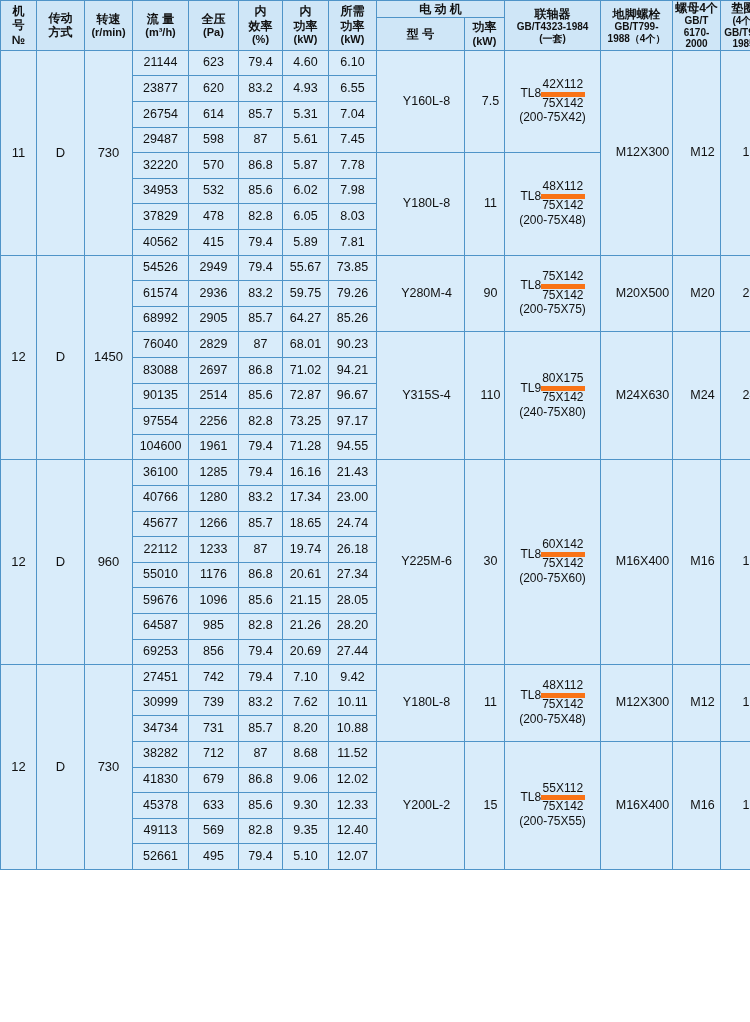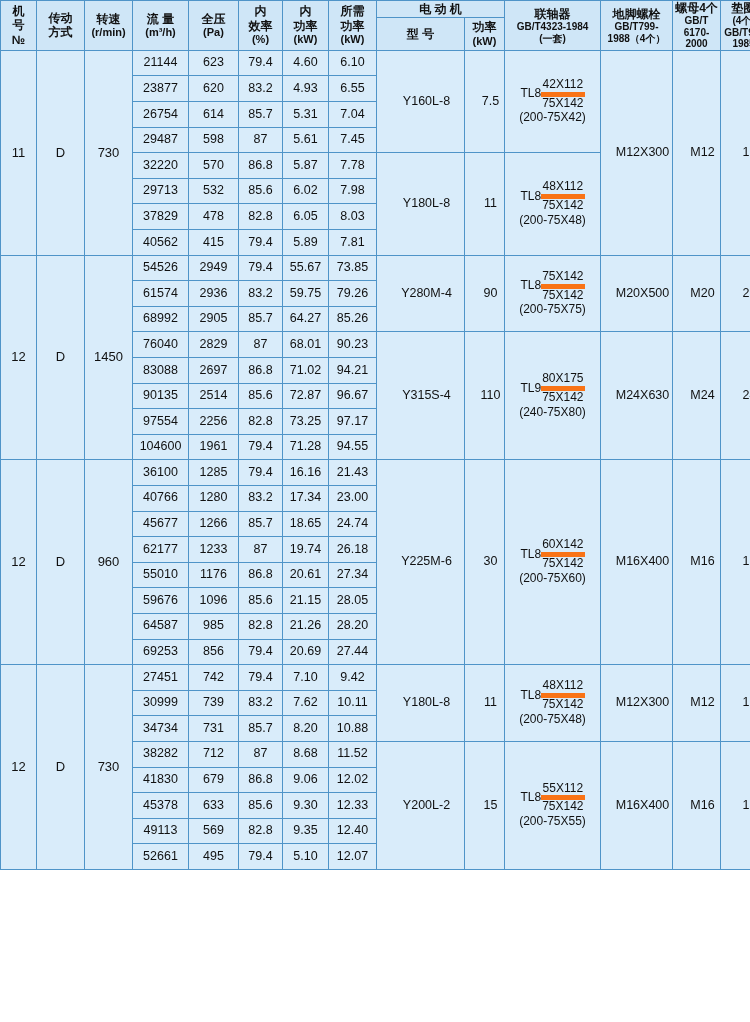--- a/index.html
+++ b/index.html
@@ -244,21 +244,21 @@
           <td class="num">32220</td>
           <td class="num">570</td>
           <td class="num">86.8</td>
           <td class="num">5.87</td>
           <td class="num">7.78</td>
           <td class="motor" rowspan="4">Y180L-8</td>
           <td class="motor" rowspan="4">11</td>
           <td class="coupling" rowspan="4"><span class="coupling-line1"><span class="prefix">TL8</span><span class="frac"><span class="top">48X112</span><span class="bot">75X142</span></span></span><span class="coupling-line2">(200-75X48)</span></td>
         </tr>
         <tr>
-          <td class="num">29713</td>
+          <td class="num">34953</td>
           <td class="num">532</td>
           <td class="num">85.6</td>
           <td class="num">6.02</td>
           <td class="num">7.98</td>
         </tr>
         <tr>
           <td class="num">37829</td>
           <td class="num">478</td>
           <td class="num">82.8</td>
           <td class="num">6.05</td>
@@ -366,21 +366,21 @@
           <td class="num">23.00</td>
         </tr>
         <tr>
           <td class="num">45677</td>
           <td class="num">1266</td>
           <td class="num">85.7</td>
           <td class="num">18.65</td>
           <td class="num">24.74</td>
         </tr>
         <tr>
-          <td class="num">62177</td>
+          <td class="num">22112</td>
           <td class="num">1233</td>
           <td class="num">87</td>
           <td class="num">19.74</td>
           <td class="num">26.18</td>
         </tr>
         <tr>
           <td class="num">55010</td>
           <td class="num">1176</td>
           <td class="num">86.8</td>
           <td class="num">20.61</td>

